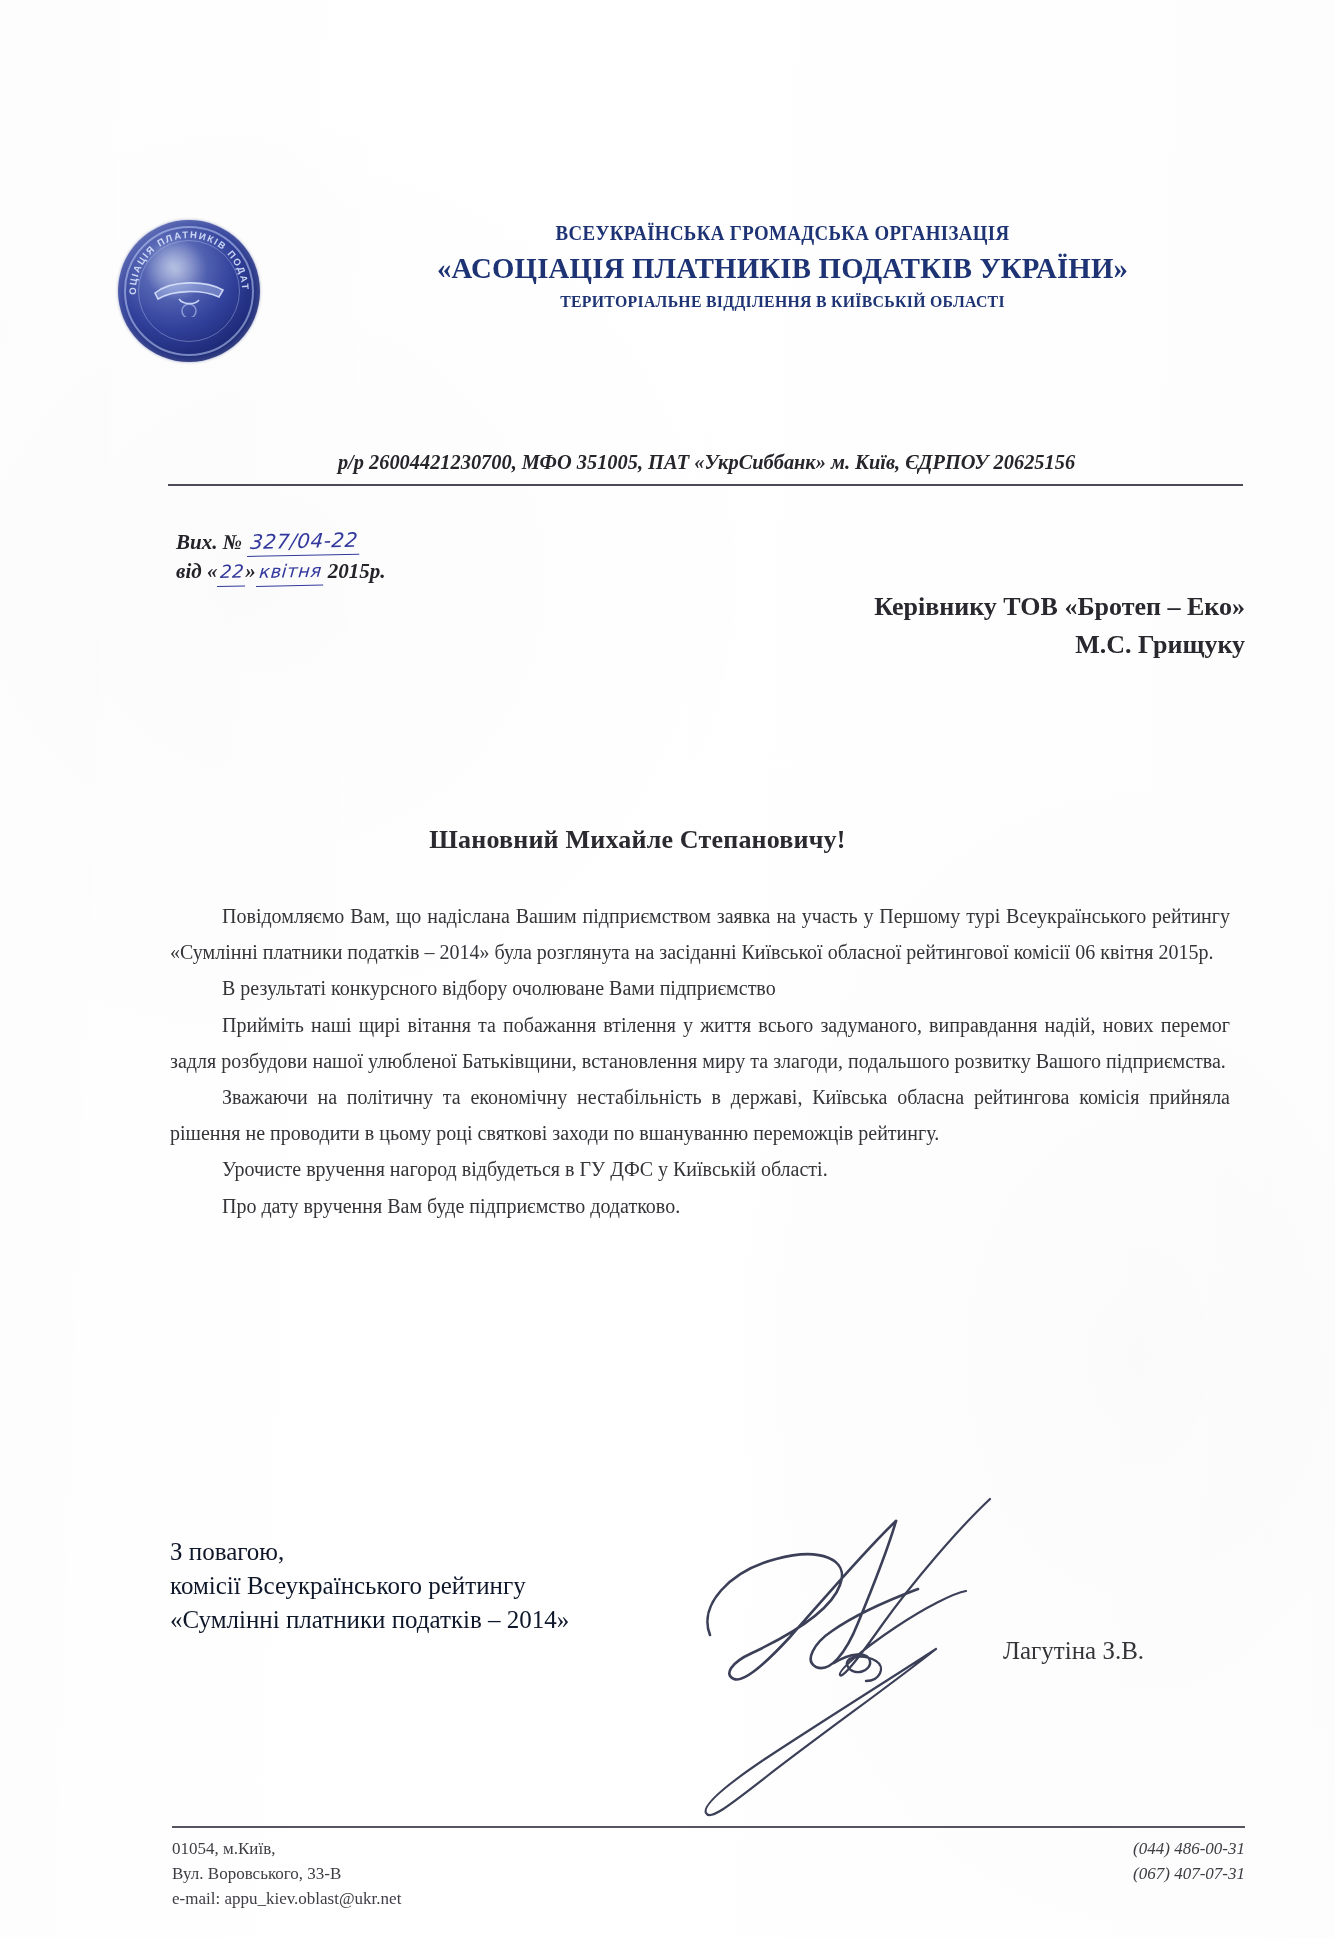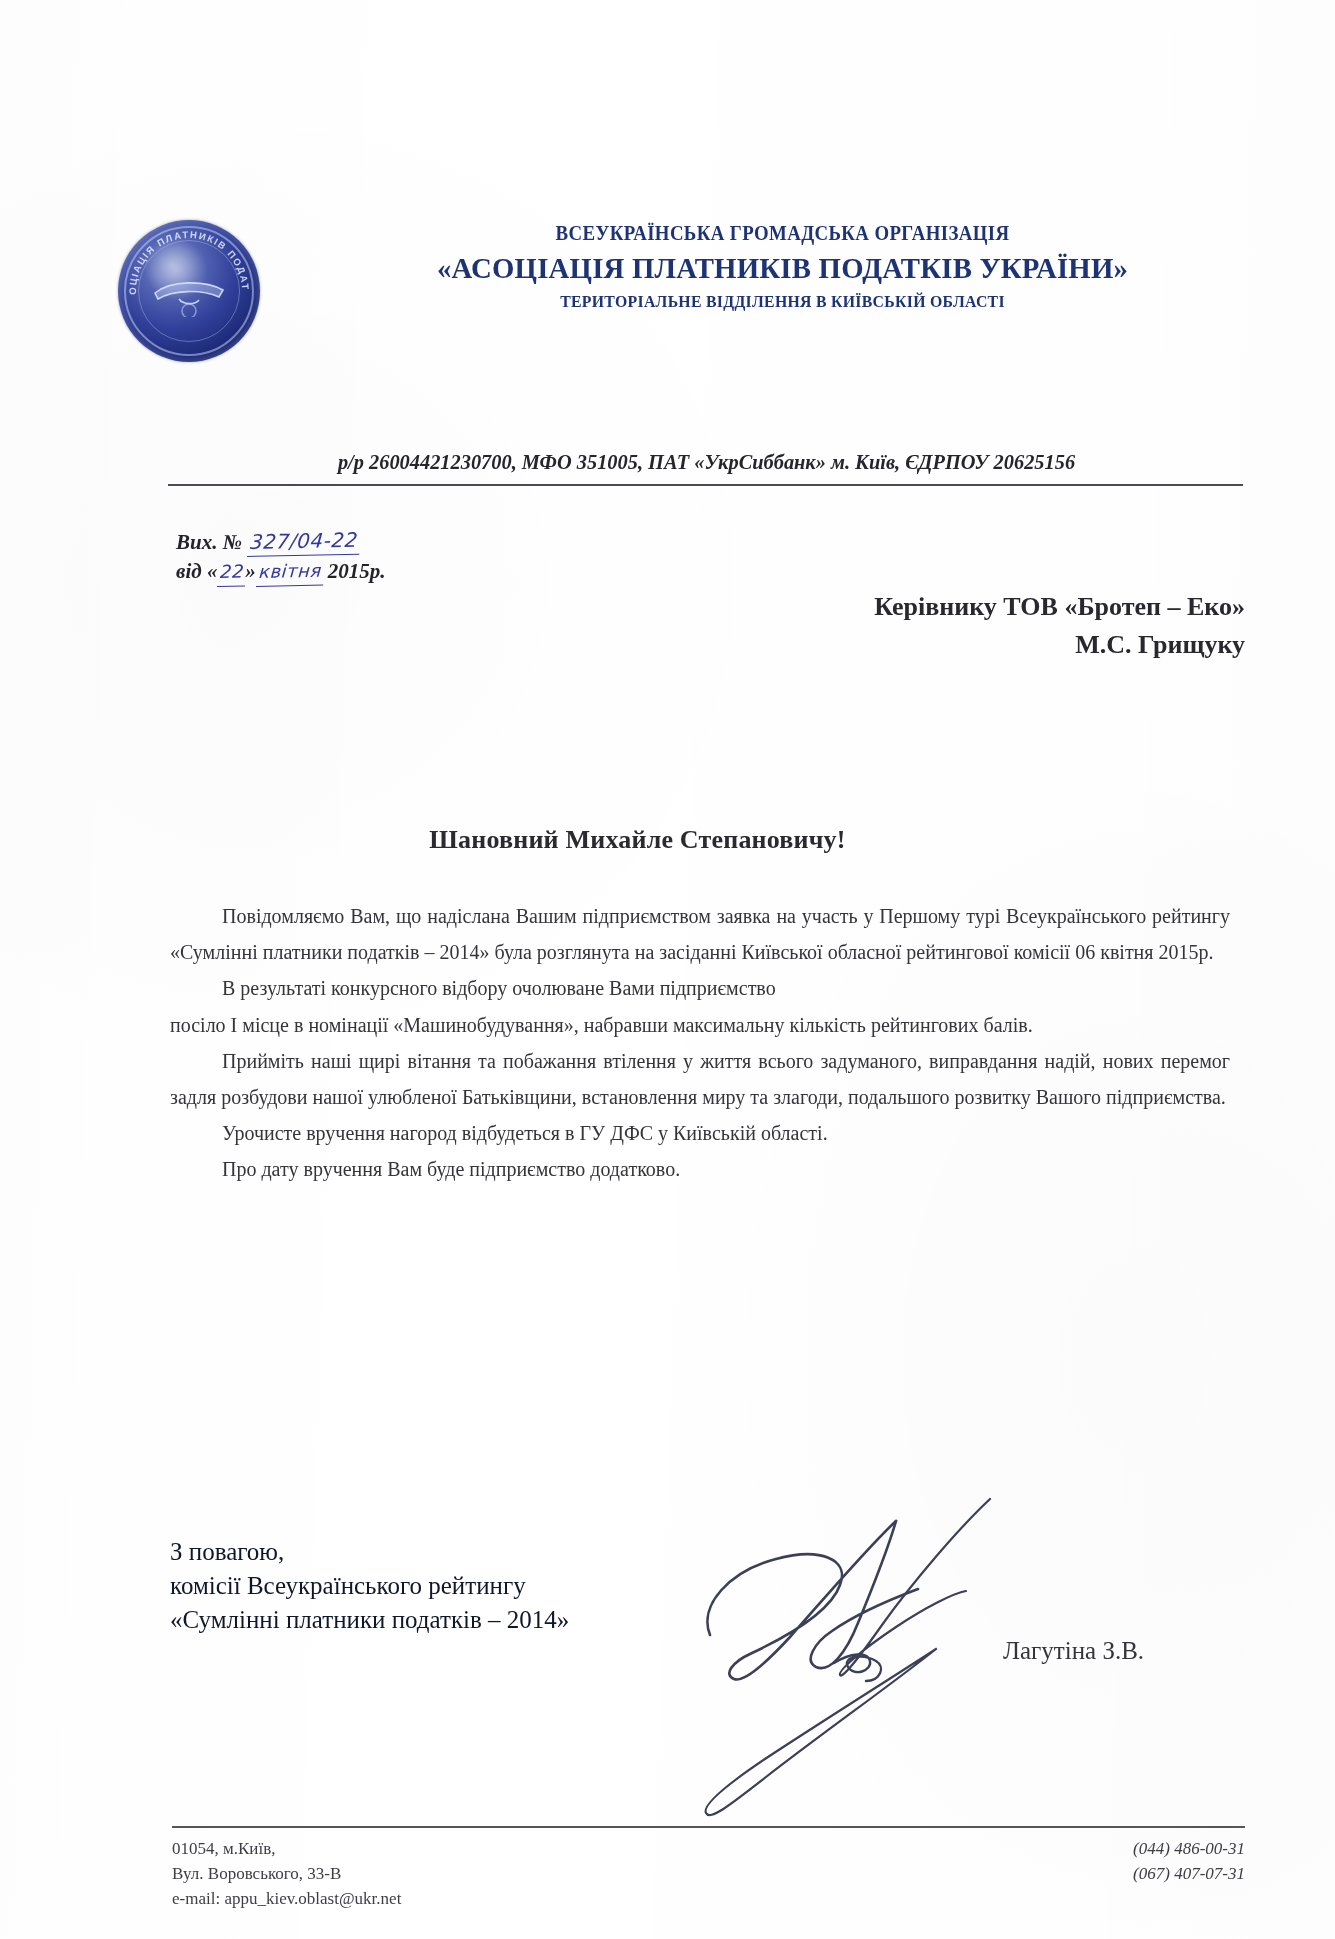--- a/index.html
+++ b/index.html
@@ -358,22 +358,22 @@
   <div id="salutation">Шановний Михайле Степановичу!</div>
 
   <div id="addressee">
     <div>Керівнику ТОВ «Бротеп – Еко»</div>
     <div>М.С. Грищуку</div>
   </div>
 
   <div id="body-text">
     <p>Повідомляємо Вам, що надіслана Вашим підприємством заявка на участь у Першому турі Всеукраїнського рейтингу «Сумлінні платники податків – 2014» була розглянута на засіданні Київської обласної рейтингової комісії 06 квітня 2015р.</p>
     <p class="no-justify">В результаті конкурсного відбору очолюване Вами підприємство</p>
-    <p class="flush">посіло I місце в номінації «Машинобудування», набравши максимальну кількість рейтингових балів.</p>
     <p>Прийміть наші щирі вітання та побажання втілення у життя всього задуманого, виправдання надій, нових перемог задля розбудови нашої улюбленої Батьківщини, встановлення миру та злагоди, подальшого розвитку Вашого підприємства.</p>
+    <p>Зважаючи на політичну та економічну нестабільність в державі, Київська обласна рейтингова комісія прийняла рішення не проводити в цьому році святкові заходи по вшануванню переможців рейтингу.</p>
     <p class="no-justify">Урочисте вручення нагород відбудеться в ГУ ДФС у Київській області.</p>
     <p class="no-justify">Про дату вручення Вам буде підприємство додатково.</p>
   </div>
 
   <div id="closing">
     <div>З повагою,</div>
     <div>комісії  Всеукраїнського рейтингу</div>
     <div>«Сумлінні платники податків – 2014»</div>
   </div>
 

